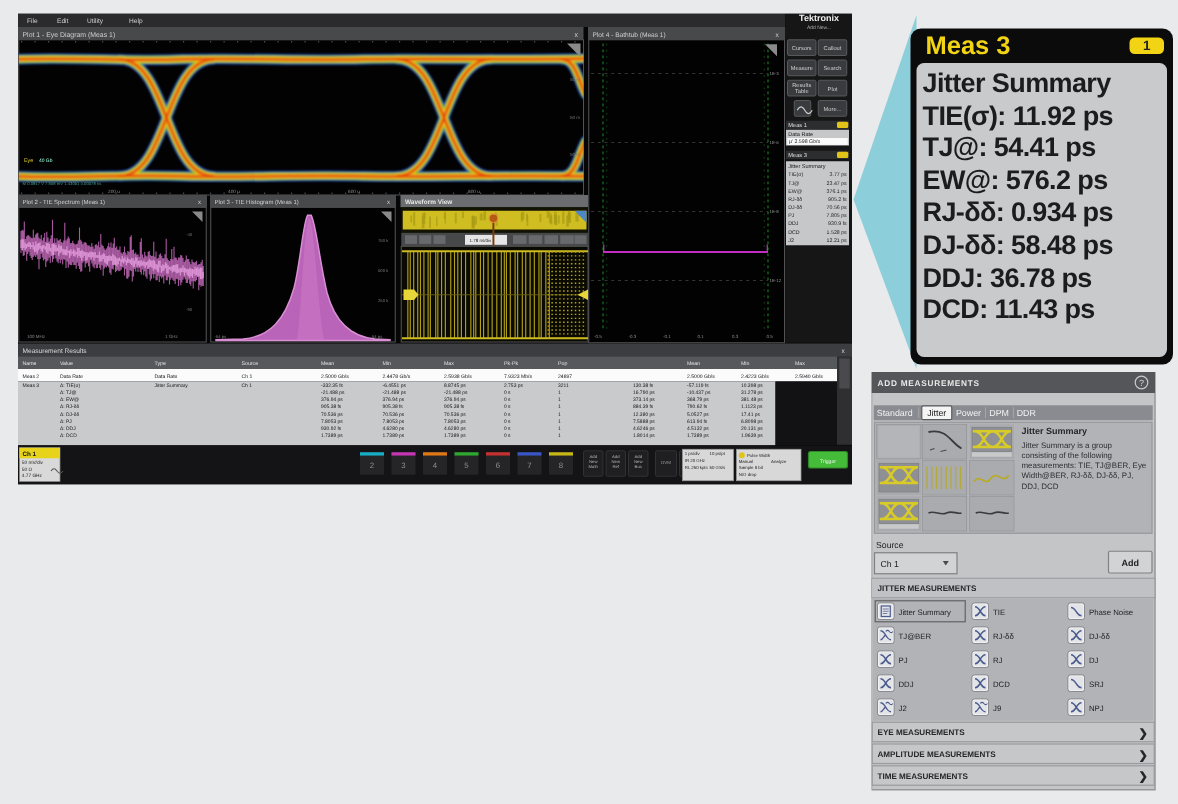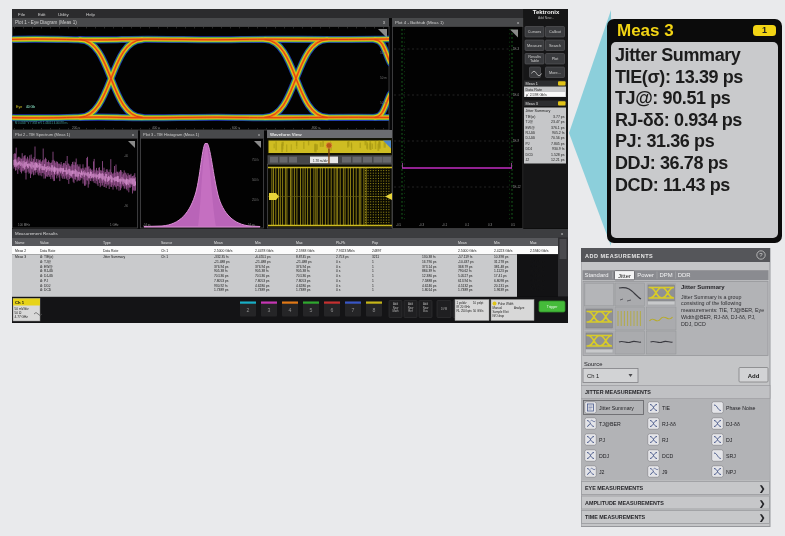--- a/index.html
+++ b/index.html
@@ -427,24 +427,25 @@
 <svg width="45" height="240" viewBox="0 0 45 240" style="position:absolute;left:567px;top:8px">
     <polygon points="2,125 44,2 44,238" fill="#8ccfdb"></polygon>
   </svg>
 <div id="m3box">
 <div id="m3hdr">
       <span id="m3t">Meas 3</span>
       <span id="m3badge">1</span>
     </div>
 <div id="m3body">
       <div>Jitter Summary</div>
-      <div>TIE(σ): 13.39 ps</div>
-      <div>TJ@: 90.51 ps</div>
+      <div>TIE(σ): 11.92 ps</div>
+      <div>TJ@: 54.41 ps</div>
+      <div>EW@: 576.2 ps</div>
       <div>RJ-δδ: 0.934 ps</div>
-      <div>PJ: 31.36 ps</div>
+      <div>DJ-δδ: 58.48 ps</div>
       <div>DDJ: 36.78 ps</div>
       <div>DCD: 11.43 ps</div>
     </div>
 </div>
 <svg width="190" height="280" viewBox="0 0 190 280" style="position:absolute;left:581px;top:247.5px" font-family="Liberation Sans, sans-serif">
     <rect x="0" y="0" width="189" height="278.5" fill="#c4c5c7" stroke="#96979b" stroke-width="1"></rect>
     <rect x="0" y="0" width="189" height="14" fill="#55565a"></rect>
     <text x="4" y="9.6" font-size="5.5" fill="#e8e8e8" font-weight="bold" letter-spacing="0.5">ADD MEASUREMENTS</text>
     <circle cx="180" cy="7" r="4.2" fill="none" stroke="#c8c8c8" stroke-width="0.8"></circle>
     <text x="180" y="9.3" font-size="6.0" fill="#d8d8d8" text-anchor="middle">?</text>

